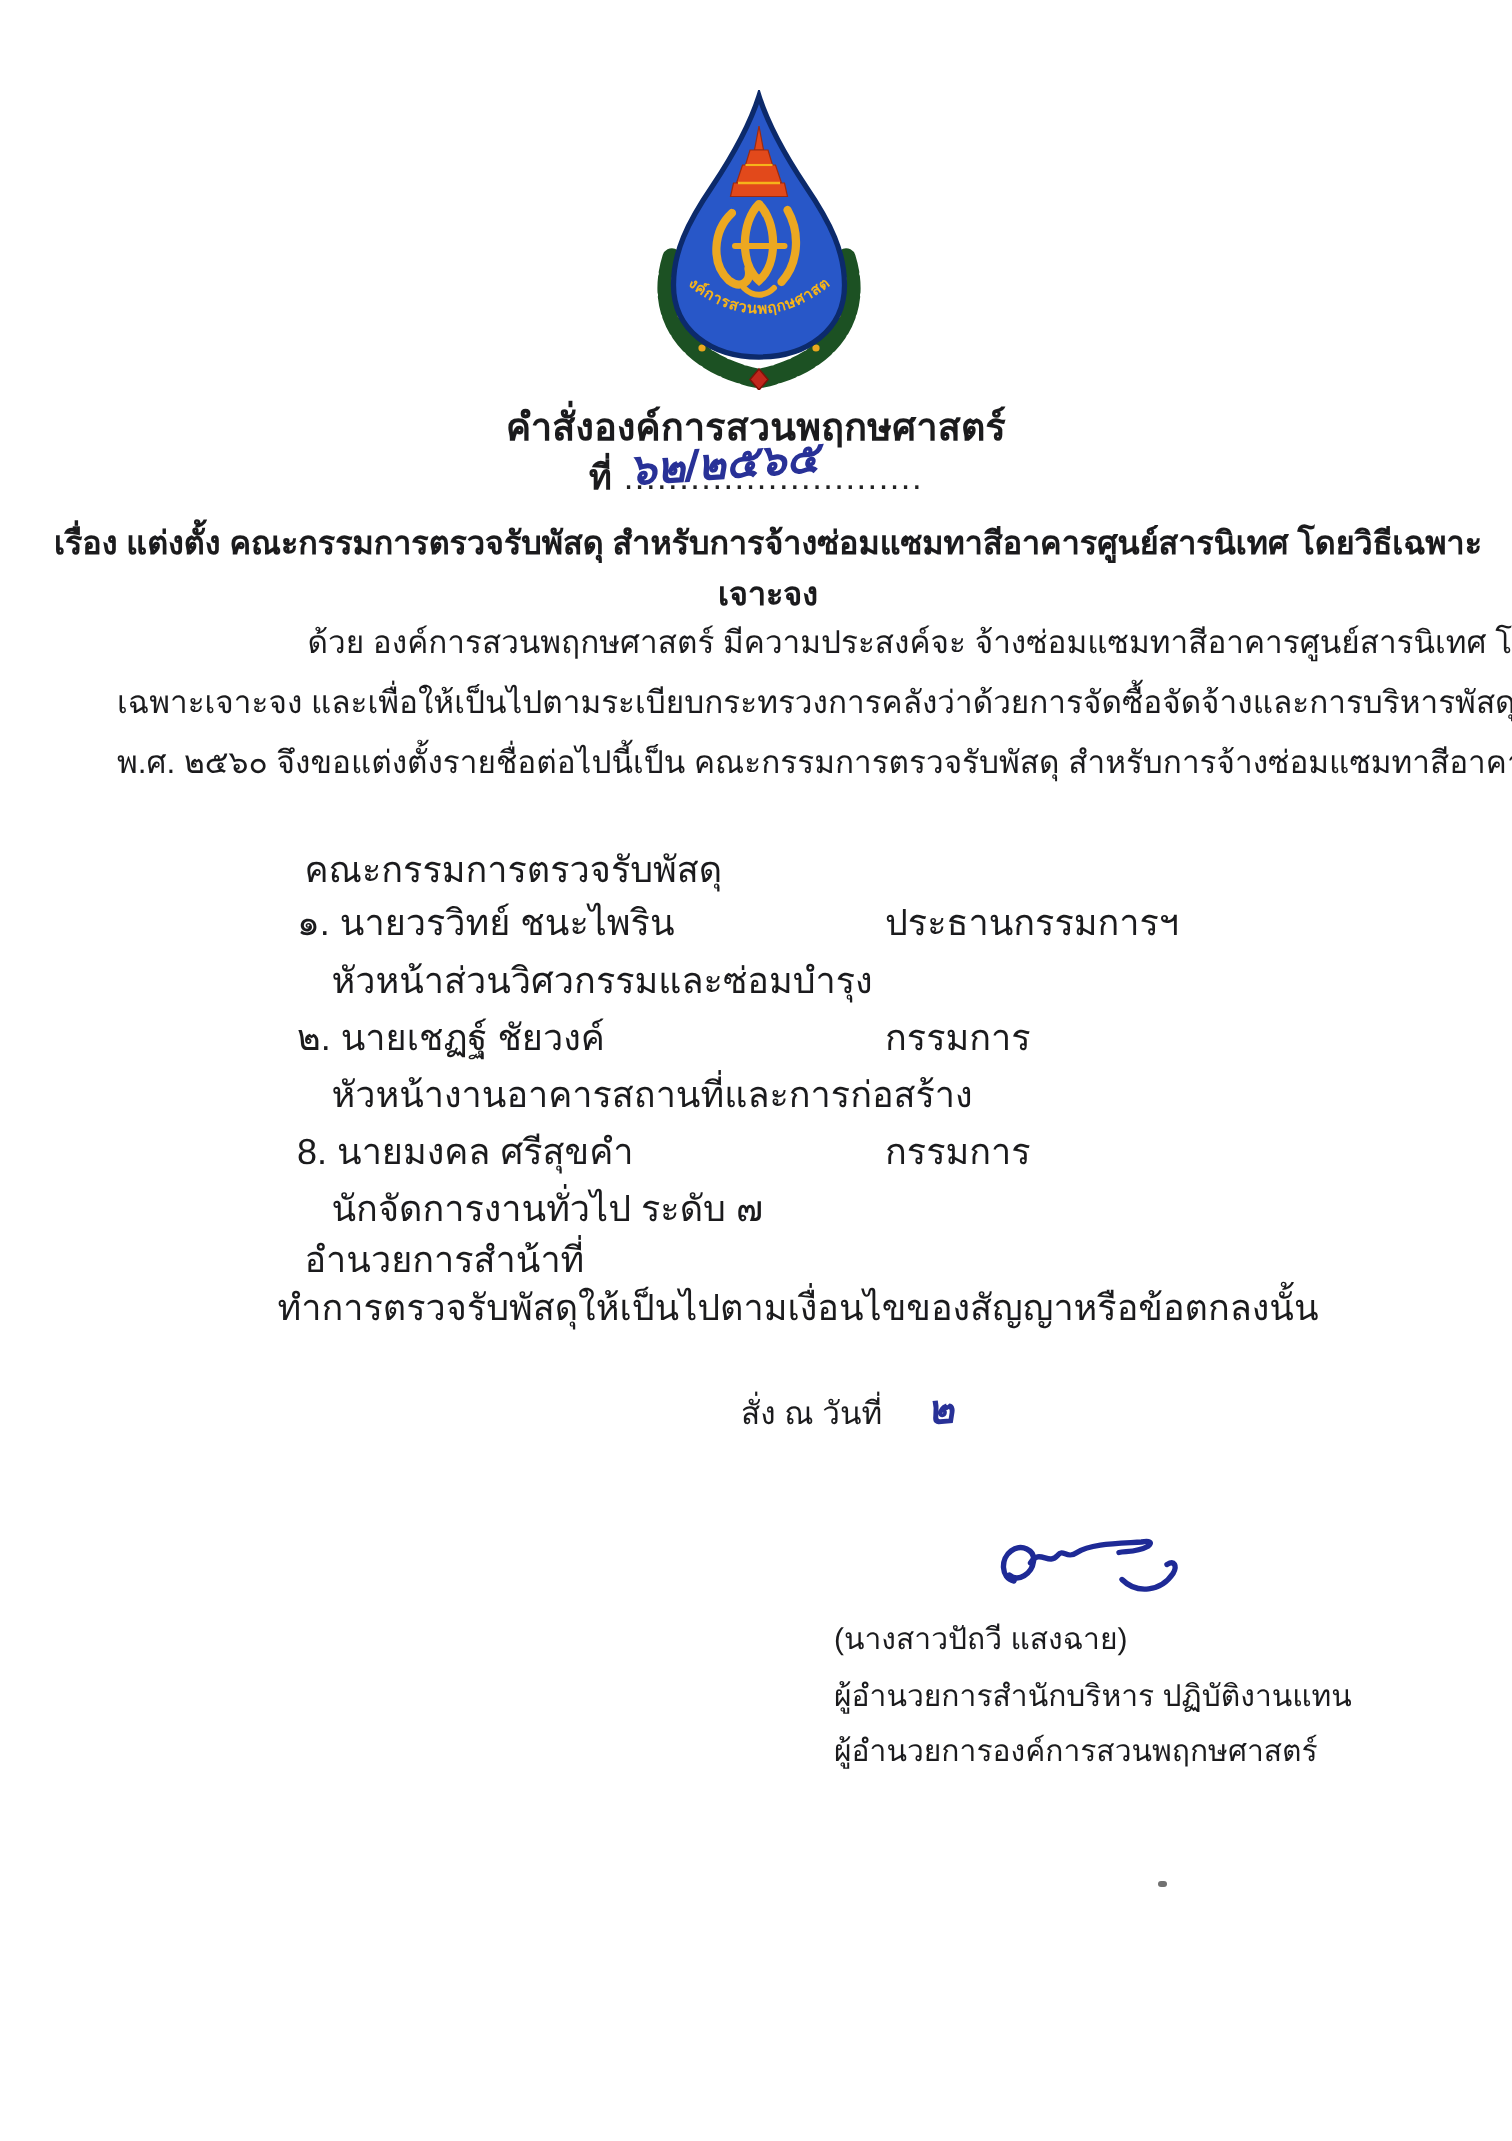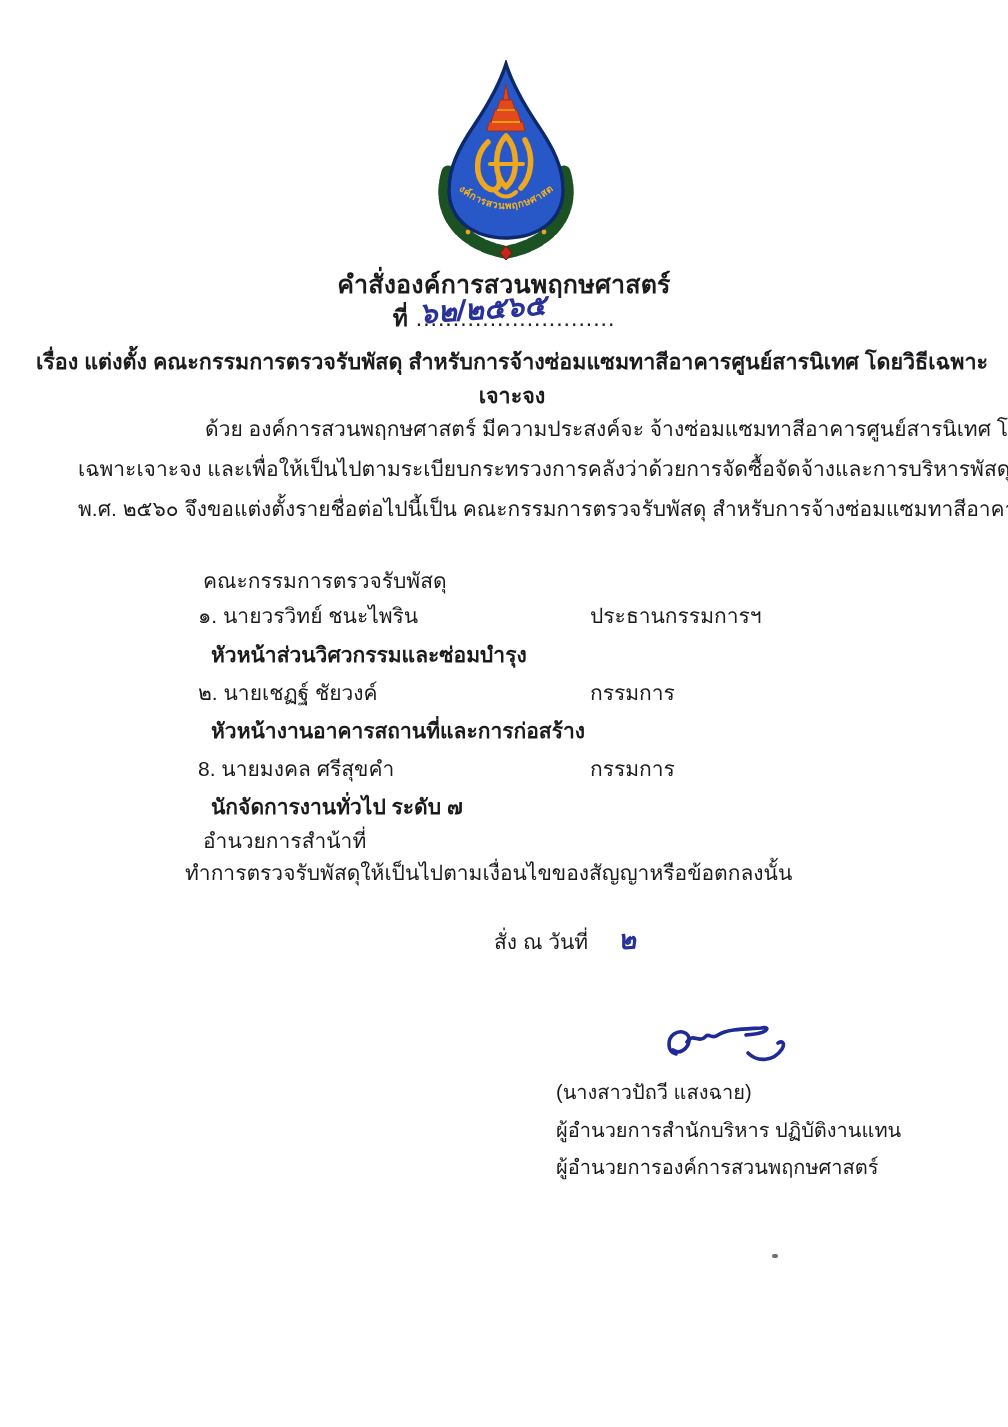--- a/index.html
+++ b/index.html
@@ -58,25 +58,25 @@
     font-size: 21.5px;
     font-weight: 700;
     padding-left: 16px;
   }
 
   
   .body-par { left: 78px; top: 412px; width: 856px; font-size: 21px; }
   .body-par .line { height: 40px; line-height: 34px; white-space: nowrap; }
   .body-par .line.first { text-indent: 127px; }
 
-  .sec { font-size: 21px; line-height: 30px; white-space: nowrap; }
+  .sec { font-size: 24px; line-height: 30px; white-space: nowrap; }
   .committee-heading { left: 203px; top: 566px; }
   .member-name { left: 198px; }
   .member-role { left: 590px; }
-  .member-pos  { left: 211px; font-weight: bold; }
+  .member-pos  { left: 221px; }
   .r1n { top: 601px; } .r1p { top: 640px; }
   .r2n { top: 678px; } .r2p { top: 716px; }
   .r3n { top: 754px; } .r3p { top: 792px; }
   .duties-heading { left: 203px; top: 826px; }
   .duties-text { left: 185px; top: 858px; }
 
   
   .date-row {
     left: 494px; top: 918px;
     display: flex; align-items: baseline;

